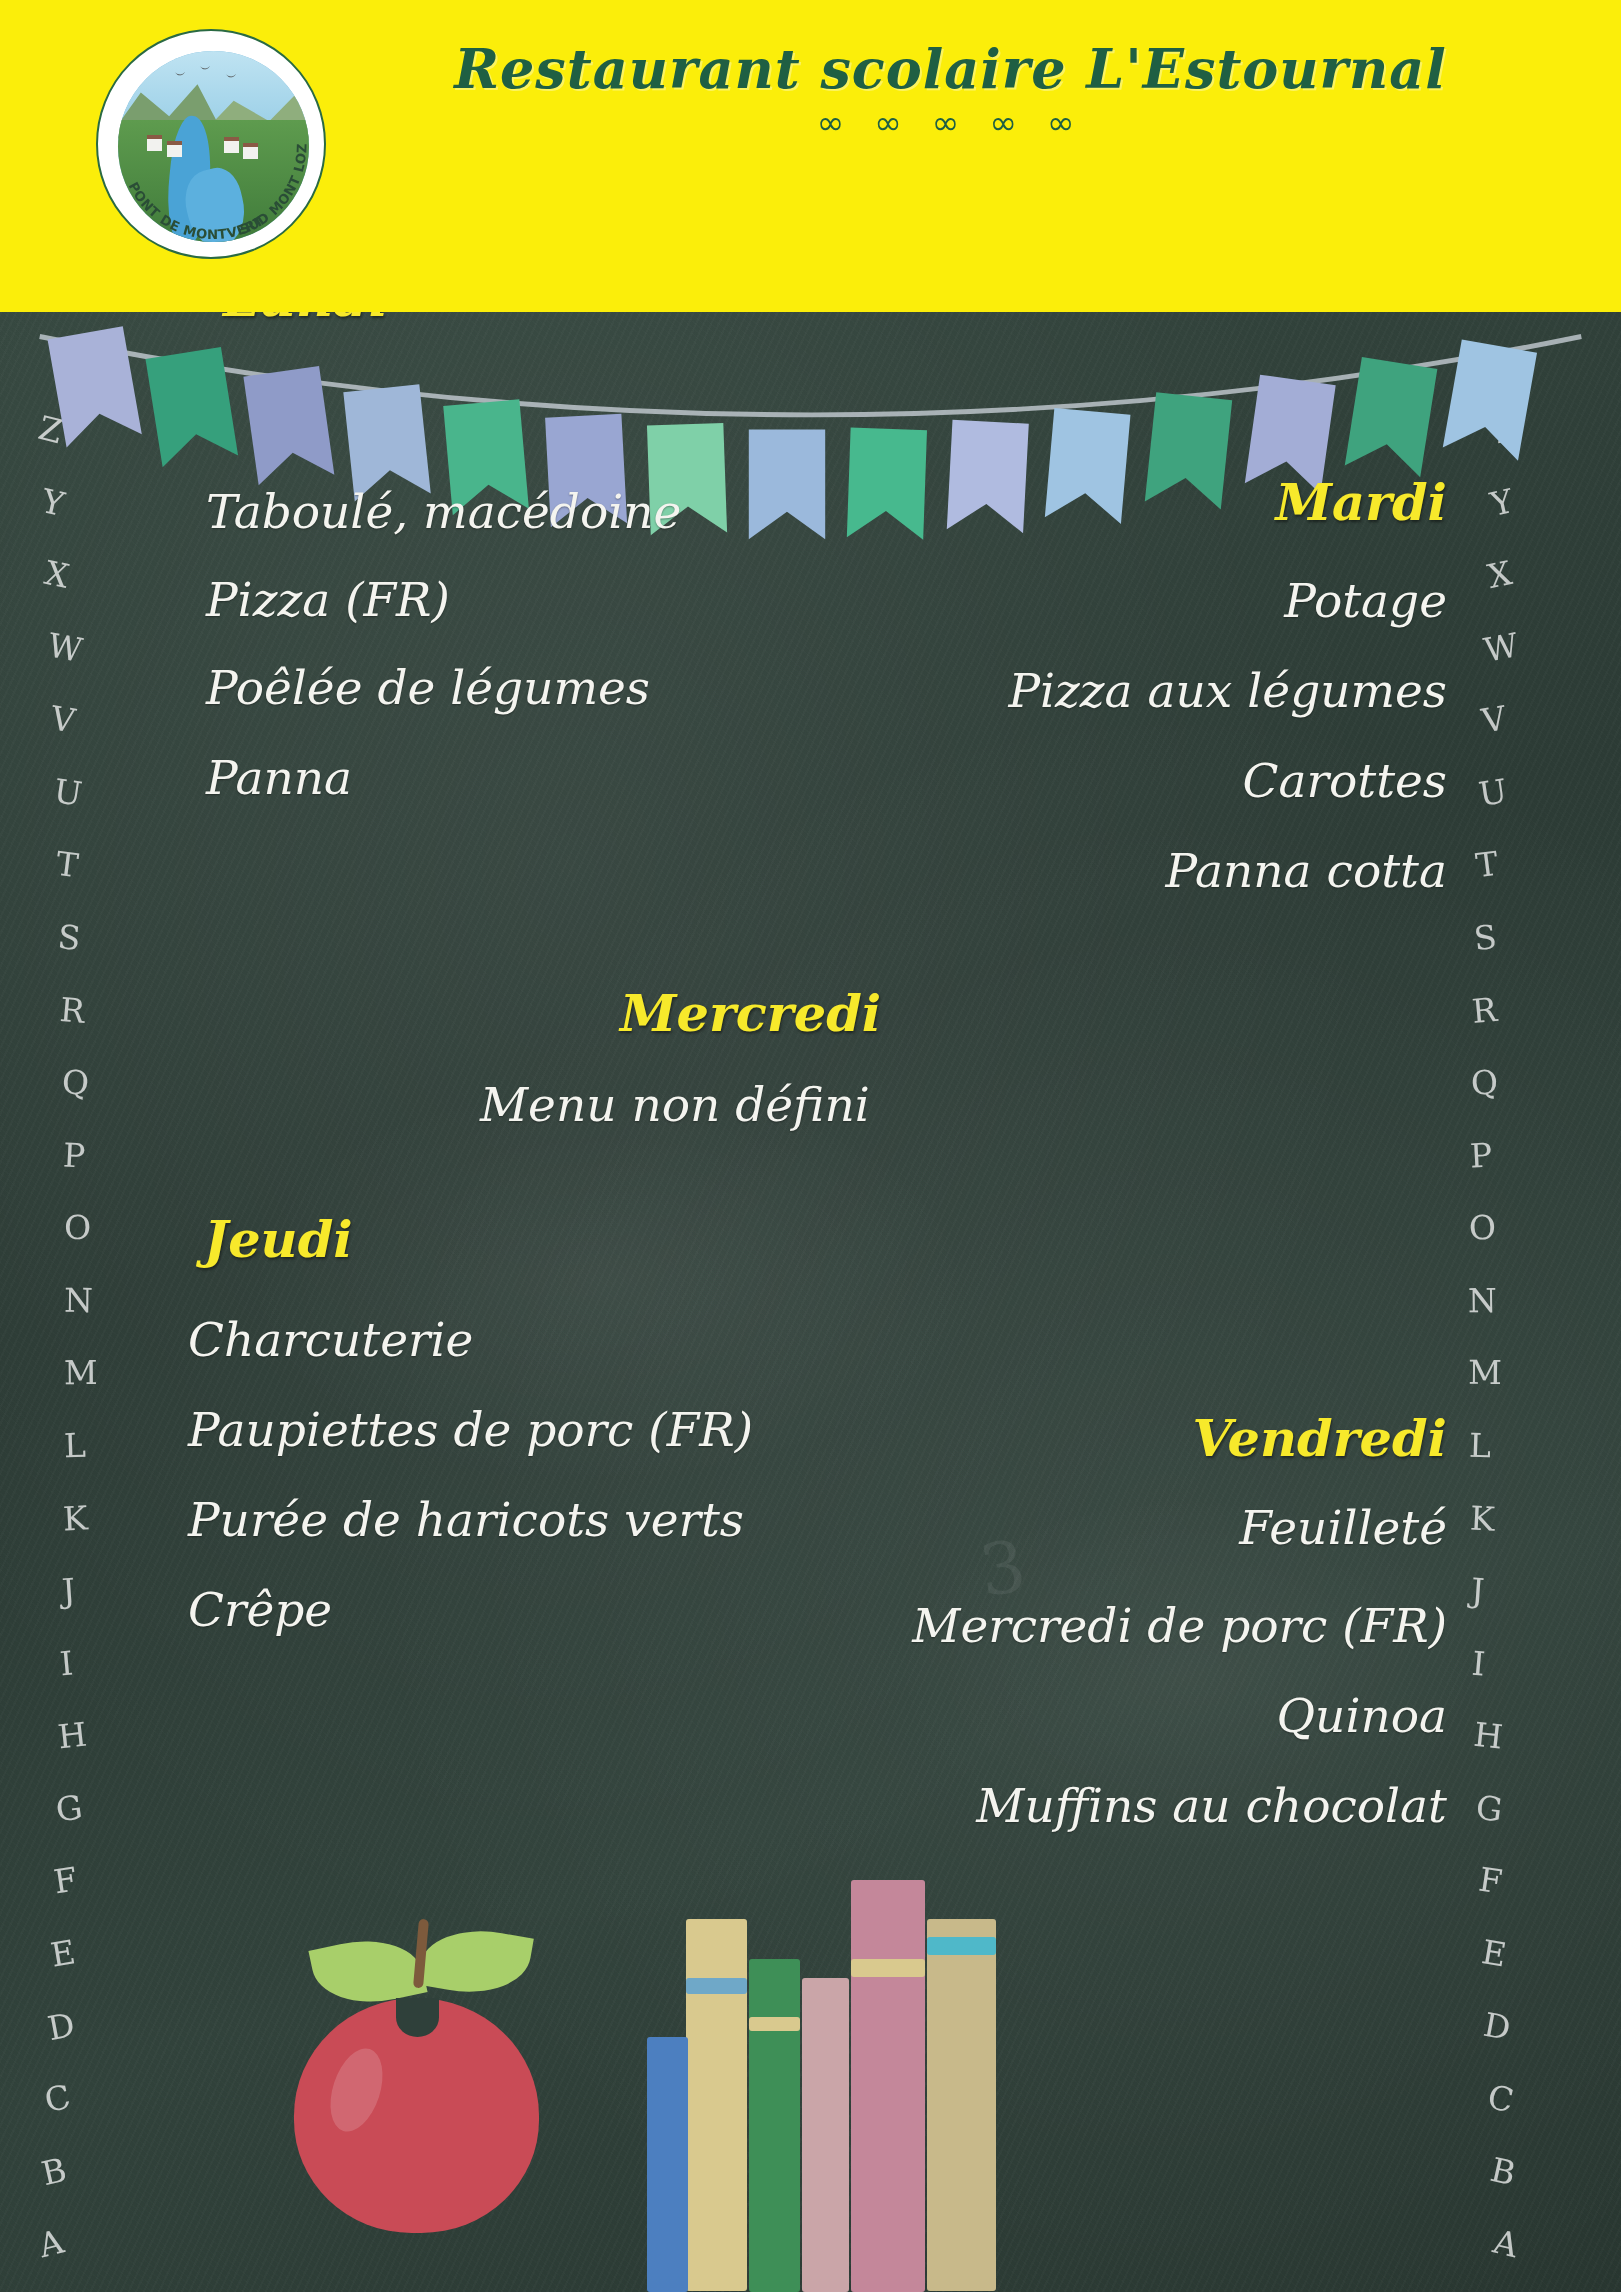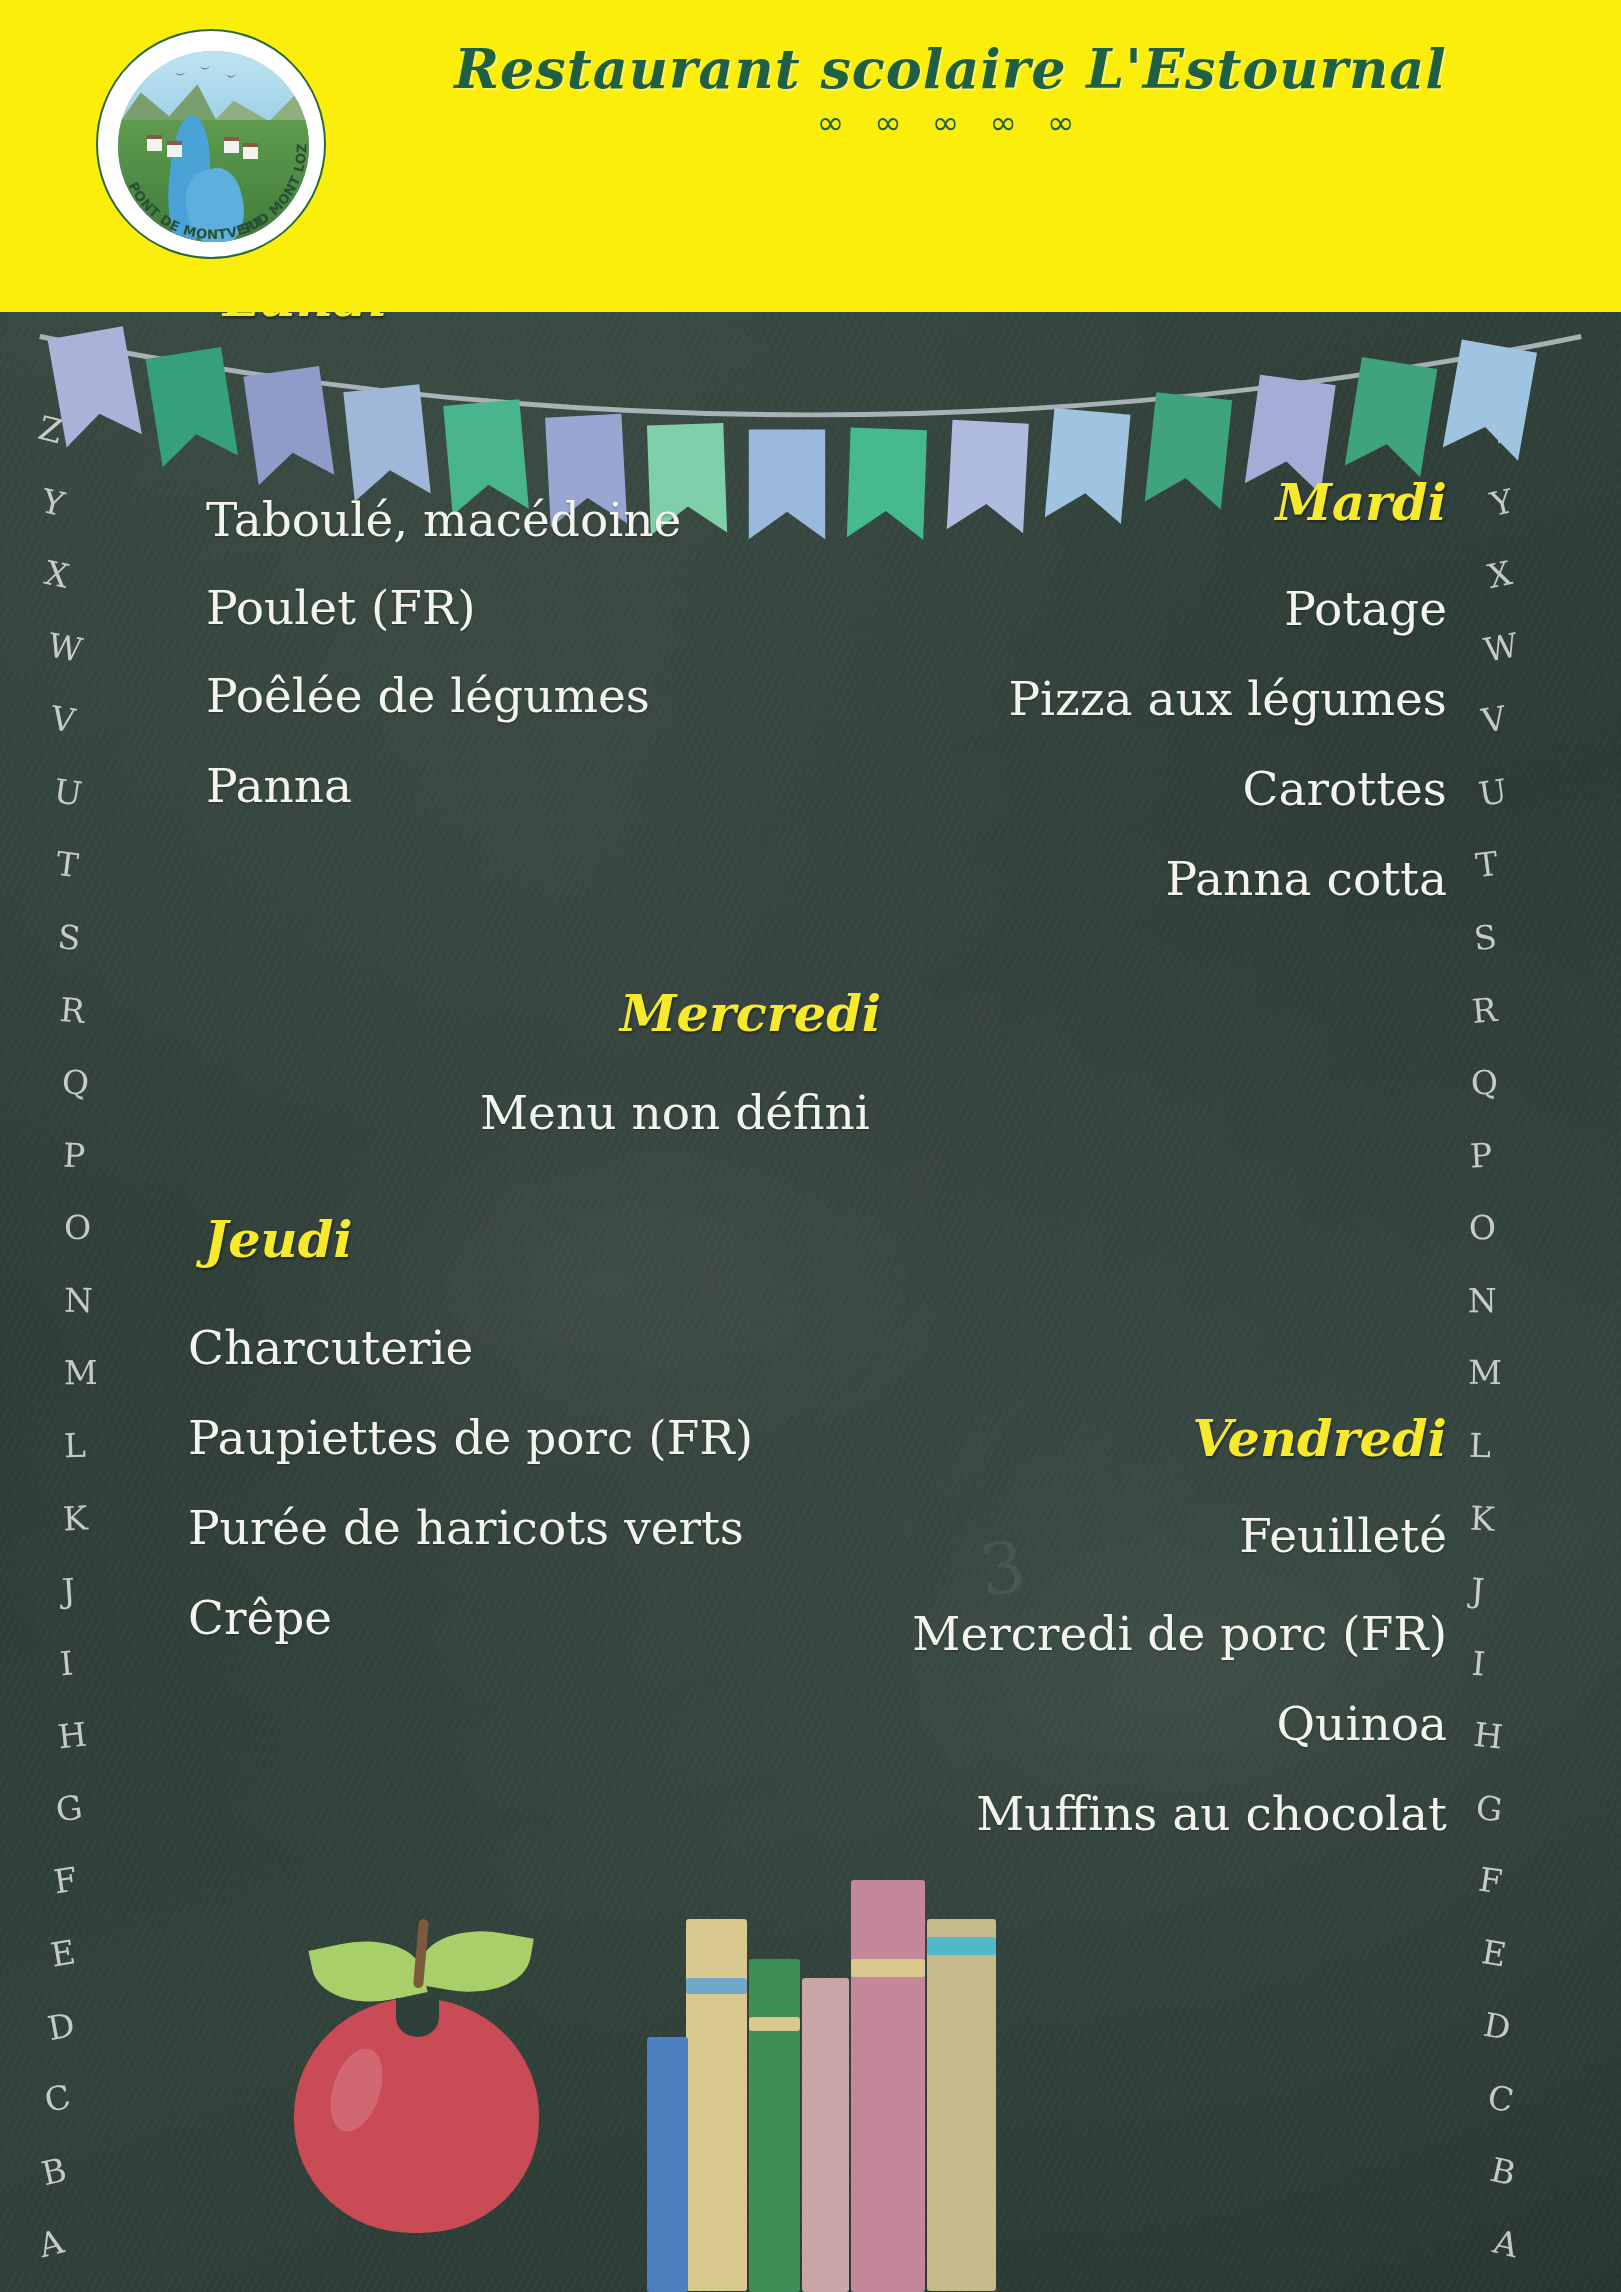--- a/index.html
+++ b/index.html
@@ -239,25 +239,25 @@
     font-weight: bold;
     font-style: italic;
     font-size: 51px;
     color: #f7e92b;
     text-shadow: 1px 2px 2.9px rgba(0,0,0,0.45);
     white-space: nowrap;
   }
   .dish {
     position: absolute;
     font-family: "DejaVu Serif", serif;
+    font-style: italic;
     font-size: 47px;
     color: #f4f4ef;
     text-shadow: 0 1px 2px rgba(0,0,0,0.35);
     white-space: nowrap;
-    margin-top: 8px;
   }
   .block-left .dish { text-align: left; }
   .block-right .dish { text-align: right; }
 
   
   .apple-body {
     position: absolute;
     left: 294px; top: 1686px;
     width: 245px; height: 235px;
     background: #c94b56;
@@ -468,21 +468,21 @@
           <g transform="translate(1492,28) rotate(10)">
               <path d="M0,0 H78 V112 L39,84 L0,112 Z" fill="#9fc4e2"></path>
             </g>
         </g>
       </svg>
     </div>
 
     <div class="block-left">
       <div class="day-title" style="left:223px; top:-44px;">Lundi</div>
       <div class="dish" style="left:206px; top:172px;">Taboulé, macédoine</div>
-      <div class="dish" style="left:206px; top:260px;">Poulet (FR)</div>
+      <div class="dish" style="left:206px; top:260px;">Pizza (FR)</div>
       <div class="dish" style="left:206px; top:348px;">Poêlée de légumes</div>
       <div class="dish" style="left:206px; top:438px;">Panna</div>
     </div>
 
     <div class="block-right">
       <div class="day-title" style="right:174px; top:160px;">Mardi</div>
       <div class="dish" style="right:174px; top:261px; position:absolute;">Potage</div>
       <div class="dish" style="right:174px; top:351px; position:absolute;">Pizza aux légumes</div>
       <div class="dish" style="right:174px; top:441px; position:absolute;">Carottes</div>
       <div class="dish" style="right:174px; top:531px; position:absolute;">Panna cotta</div>

